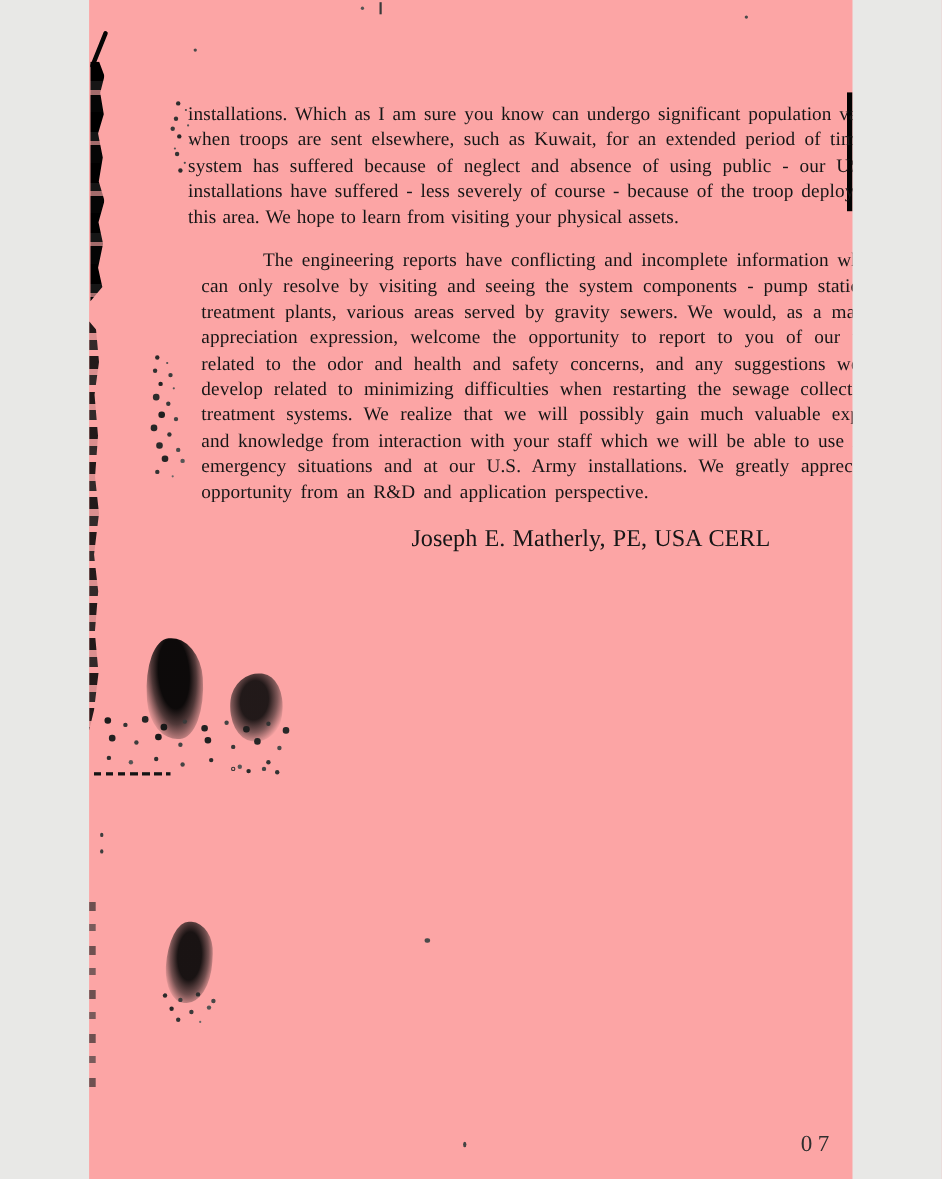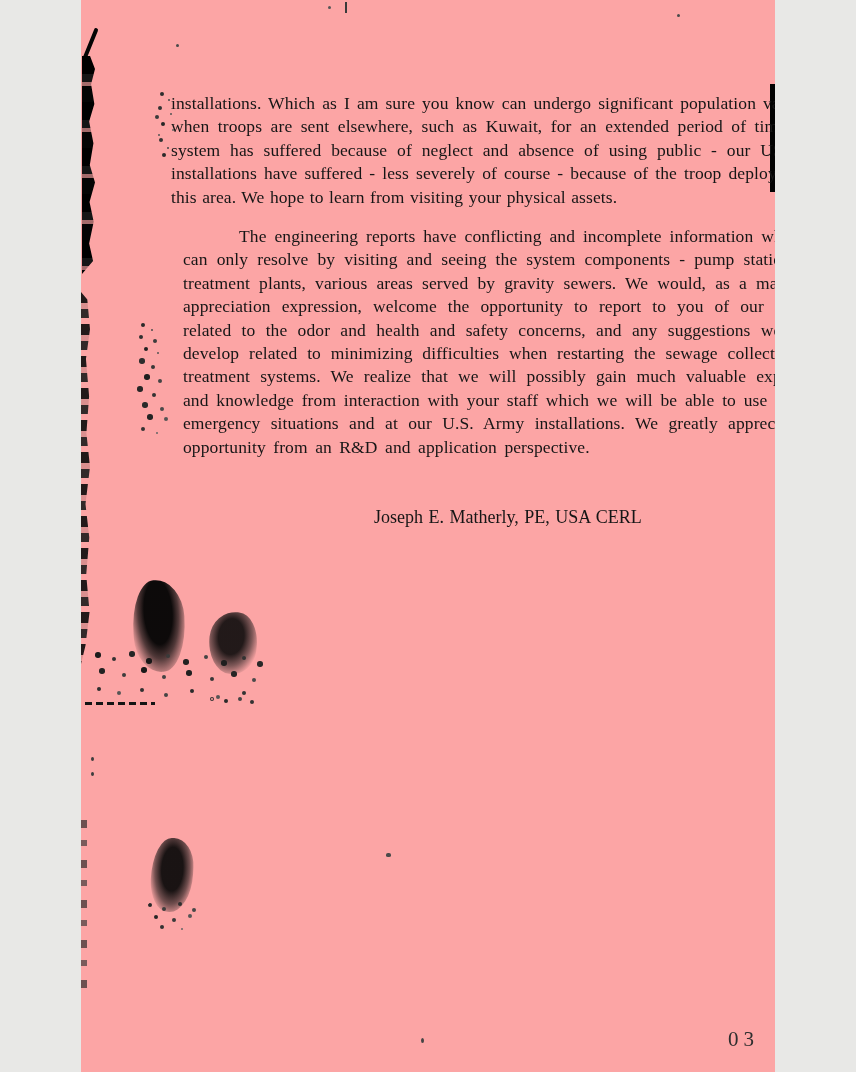--- a/index.html
+++ b/index.html
@@ -33,23 +33,23 @@
     letter-spacing: 0.1px;
     word-spacing: 1px;
   }
   .para.indented {
     text-indent: 56px;
     margin-top: 16px;
     word-spacing: 3px;
     margin-left: 12px;
   }
   .signature-block {
-    margin-top: 46px;
+    margin-top: 18px;
     margin-left: 203px;
-    font-size: 18px;
+    font-size: 22px;
     line-height: 24.5px;
     text-align: left;
     word-spacing: 1px;
   }
   .page-number {
     position: absolute;
     right: 16px;
     bottom: 20px;
     font-size: 21px;
     letter-spacing: 5px;
@@ -206,14 +206,14 @@
 
   <div class="body-text">
     <p class="para">installations.  Which as I am sure you know can undergo significant population variations when troops are sent elsewhere, such as Kuwait, for an extended period of time.  Your system has suffered because of neglect and absence of using public - our US Army installations have suffered - less severely of course - because of the troop deployment to this area.  We hope to learn from visiting your physical assets.</p>
     <p class="para indented">The engineering reports have conflicting and incomplete information which we can only resolve by visiting and seeing the system components - pump stations, the treatment plants, various areas served by gravity sewers.  We would, as a manner of appreciation expression, welcome the opportunity to report to you of our findings related to the odor and health and safety concerns, and any suggestions we might develop related to minimizing difficulties when restarting the sewage collection and treatment systems.  We realize that we will possibly gain much valuable experience and knowledge from interaction with your staff which we will be able to use in other emergency situations and at our U.S. Army installations.  We greatly appreciate the opportunity from an R&amp;D and application perspective.</p>
 
     <div class="signature-block">
       <div>Joseph E. Matherly, PE, USA CERL</div>
     </div>
   </div>
 
-  <div class="page-number">03</div>
+  <div class="page-number">07</div>
 </div>
 
 </body></html>

